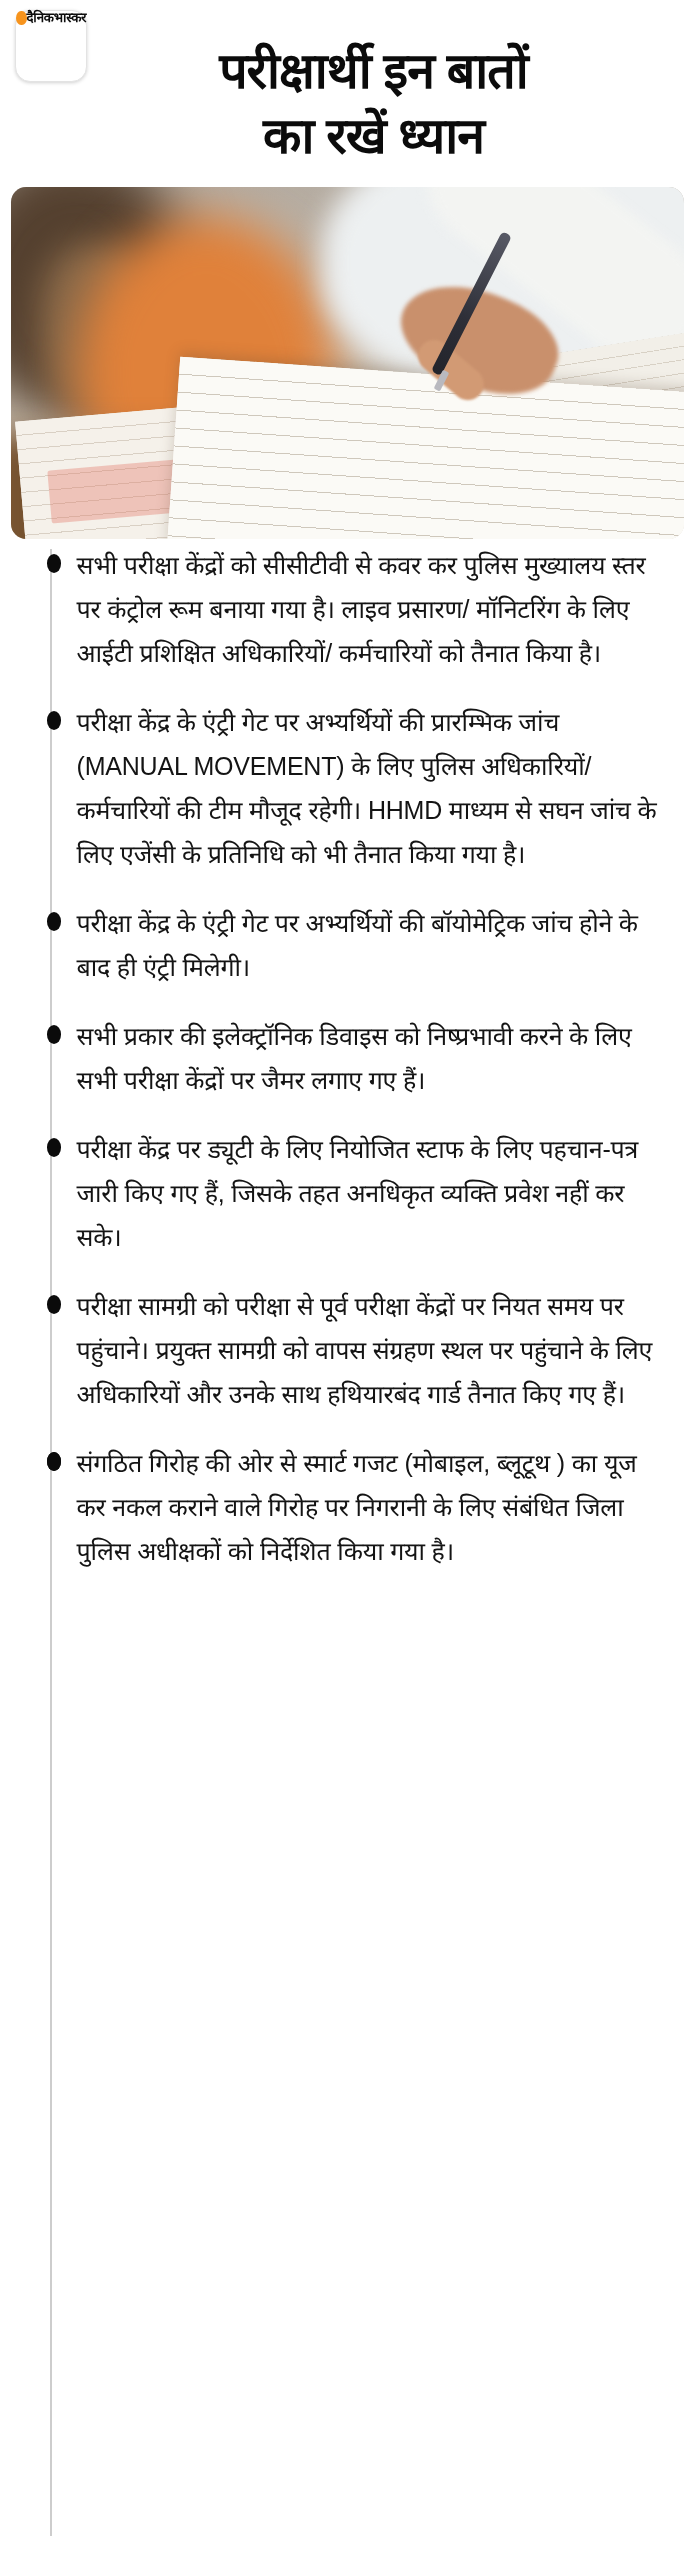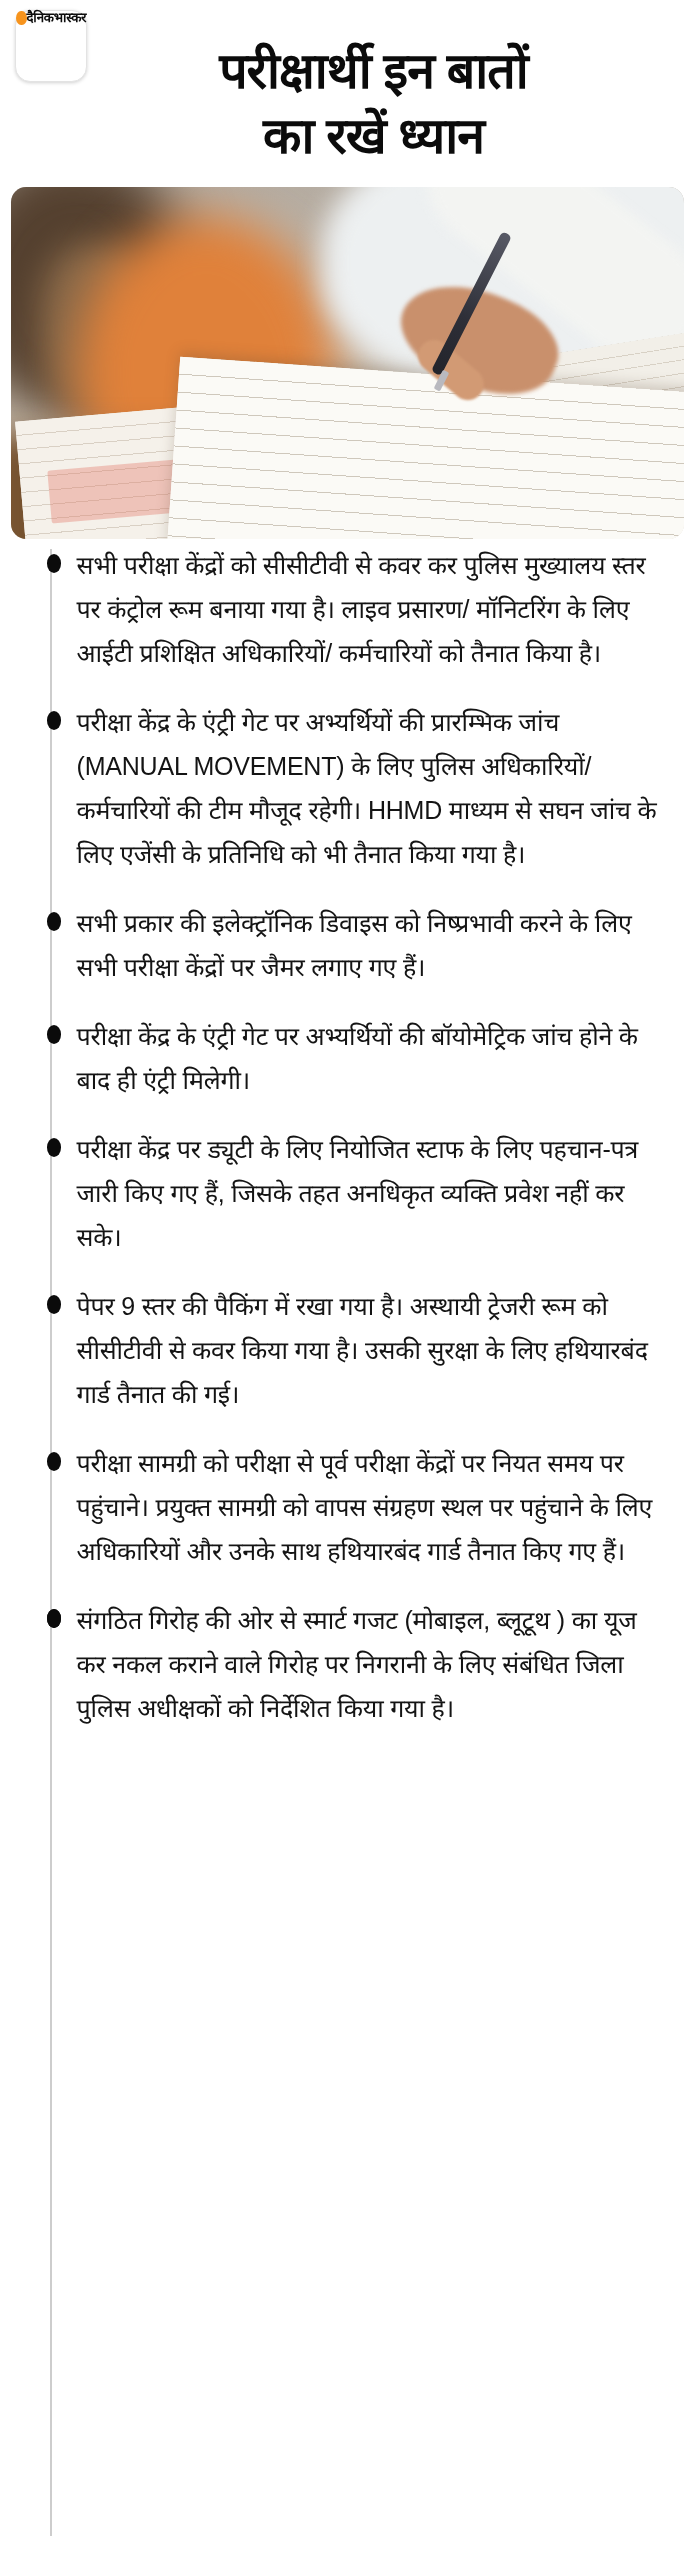--- a/index.html
+++ b/index.html
@@ -96,23 +96,22 @@
     <div class="ph-finger"></div>
     <div class="ph-pen"></div>
     <div class="ph-pen-tip"></div>
   </div>
 
   <div class="vline"></div>
 
   <ul class="bullets">
     <li><span class="dot"></span><span>सभी परीक्षा केंद्रों को सीसीटीवी से कवर कर पुलिस मुख्यालय स्तर पर कंट्रोल रूम बनाया गया है। लाइव प्रसारण/ मॉनिटरिंग के लिए आईटी प्रशिक्षित अधिकारियों/ कर्मचारियों को तैनात किया है।</span></li>
     <li><span class="dot"></span><span>परीक्षा केंद्र के एंट्री गेट पर अभ्यर्थियों की प्रारम्भिक जांच (MANUAL MOVEMENT) के लिए पुलिस अधिकारियों/कर्मचारियों की टीम मौजूद रहेगी। HHMD माध्यम से सघन जांच के लिए एजेंसी के प्रतिनिधि को भी तैनात किया गया है।</span></li>
+    <li><span class="dot"></span><span>परीक्षा केंद्र के एंट्री गेट पर अभ्यर्थियों की बॉयोमेट्रिक जांच होने के बाद ही एंट्री मिलेगी।</span></li>
     <li><span class="dot"></span><span>सभी प्रकार की इलेक्ट्रॉनिक डिवाइस को निष्प्रभावी करने के लिए सभी परीक्षा  केंद्रों पर जैमर लगाए गए हैं।</span></li>
-    <li><span class="dot"></span><span>परीक्षा केंद्र के एंट्री गेट पर अभ्यर्थियों की बॉयोमेट्रिक जांच होने के बाद ही एंट्री मिलेगी।</span></li>
     <li><span class="dot"></span><span>परीक्षा केंद्र पर ड्यूटी के लिए नियोजित स्टाफ के लिए पहचान-पत्र जारी किए गए हैं, जिसके तहत अनधिकृत व्यक्ति प्रवेश नहीं कर सके।</span></li>
-    <li><span class="dot"></span><span>पेपर 9 स्तर की पैकिंग में रखा गया है। अस्थायी ट्रेजरी रूम को सीसीटीवी से कवर किया गया है। उसकी सुरक्षा के लिए हथियारबंद गार्ड तैनात की गई।</span></li>
     <li><span class="dot"></span><span>परीक्षा सामग्री को परीक्षा से पूर्व परीक्षा केंद्रों पर नियत समय पर पहुंचाने। प्रयुक्त सामग्री को वापस संग्रहण स्थल पर पहुंचाने के लिए अधिकारियों और उनके साथ हथियारबंद गार्ड तैनात किए गए हैं।</span></li>
     <li><span class="dot"></span></li>
     <li><span class="dot"></span><span>संगठित गिरोह की ओर से स्मार्ट गजट (मोबाइल, ब्लूटूथ ) का यूज कर नकल कराने वाले गिरोह पर निगरानी के लिए संबंधित जिला पुलिस अधीक्षकों को निर्देशित किया गया है।</span></li>
   </ul>
 
 </div>
 
 
 </body></html>

